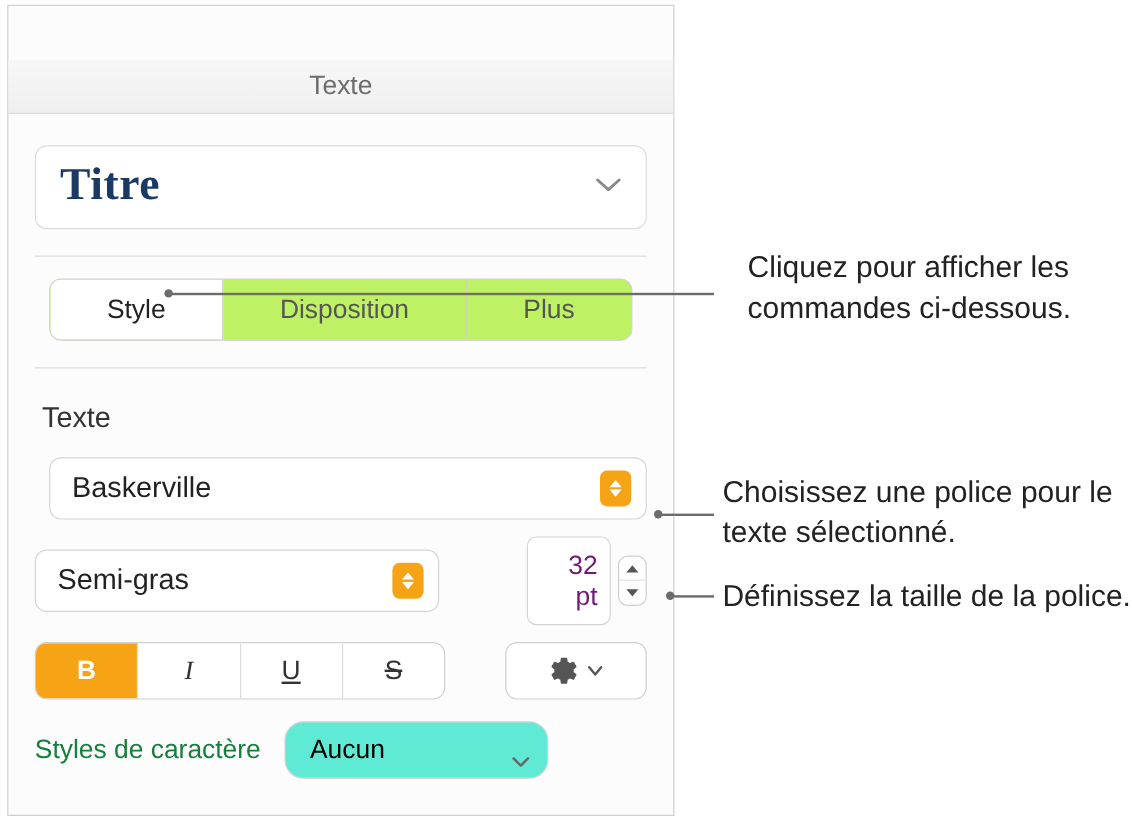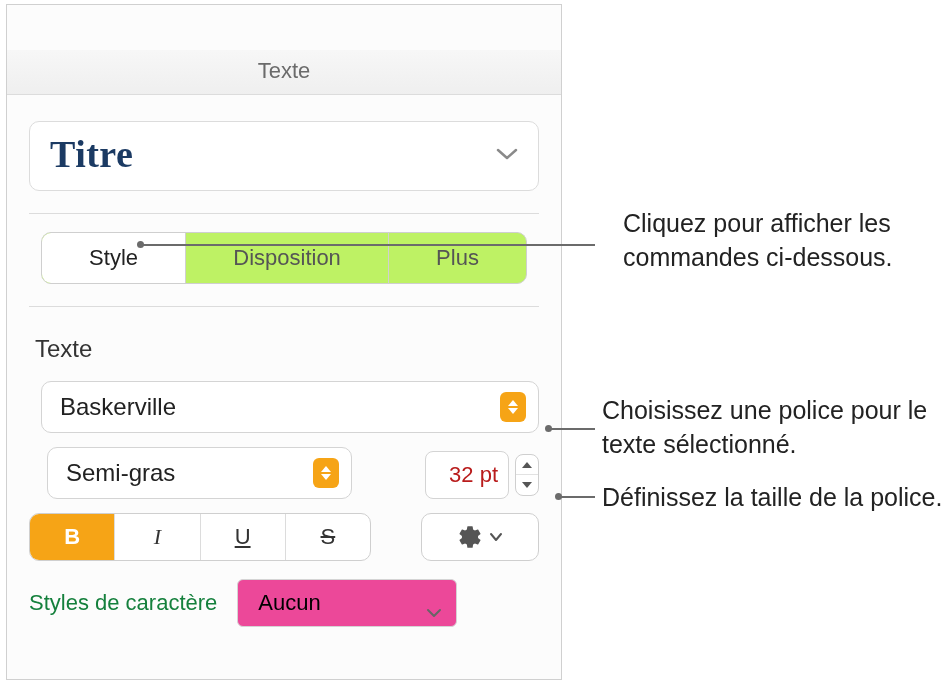--- a/index.html
+++ b/index.html
@@ -111,42 +111,42 @@
   }
   .spin-orange .tri-up, .spin-orange .tri-down {
     width: 0; height: 0;
     border-left: 5px solid transparent;
     border-right: 5px solid transparent;
   }
   .spin-orange .tri-up { border-bottom: 6px solid #fff; }
   .spin-orange .tri-down { border-top: 6px solid #fff; }
 
   .row-2 {
-    margin: 14px 22px 0 40px;
+    margin: 14px 22px 0 22px;
     display: flex;
     gap: 73px;
-    align-items: flex-end;
+    align-items: center;
   }
   .weight-combo {
     flex: 1 1 auto;
   }
   .size-group {
     display: flex;
     align-items: center;
     gap: 6px;
   }
   .size-field {
-    width: 84px;
+    width: 70px;
     border: 1px solid #d4d4d4;
     border-radius: 8px;
     background: #fff;
     padding: 10px 10px;
     font-size: 22px;
     text-align: right;
-    color: #b91c1c;
+    color: #701a75;
   }
   .stepper {
     display: flex;
     flex-direction: column;
     border: 1px solid #cfcfcf;
     border-radius: 8px;
     overflow: hidden;
     background: #fff;
     width: 24px;
   }
@@ -203,22 +203,22 @@
   .row-4 {
     margin: 18px 22px 0 22px;
     display:flex;
     align-items:center;
     gap: 20px;
   }
   .char-label { font-size: 22px; color:#15803d; }
   .char-combo {
     flex: 0 0 220px;
     border:1px solid #d4d4d4;
-    border-radius: 6px;
-    background:#ec4899;
+    border-radius: 16px;
+    background:#5eead4;
     display:flex;
     align-items:center;
     justify-content:space-between;
     padding: 10px 14px 10px 20px;
     font-size: 22px;
   }
   .chev-sm { width:16px;height:10px; }
 
   
   .callout {

